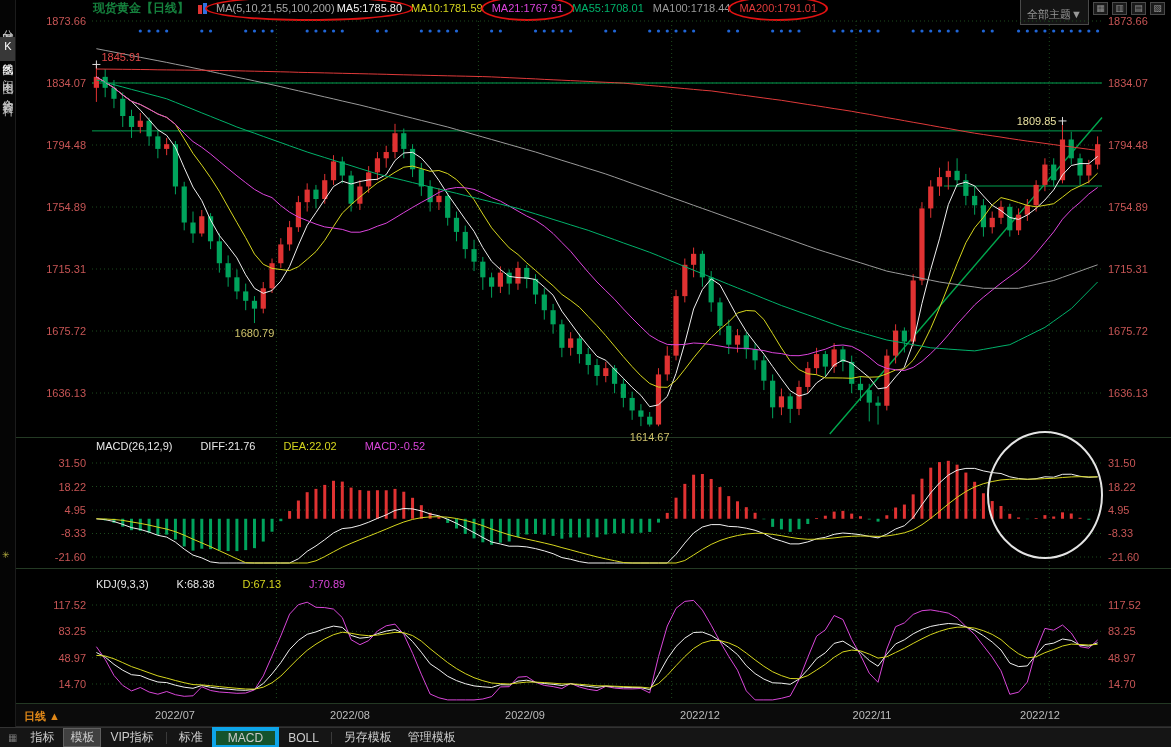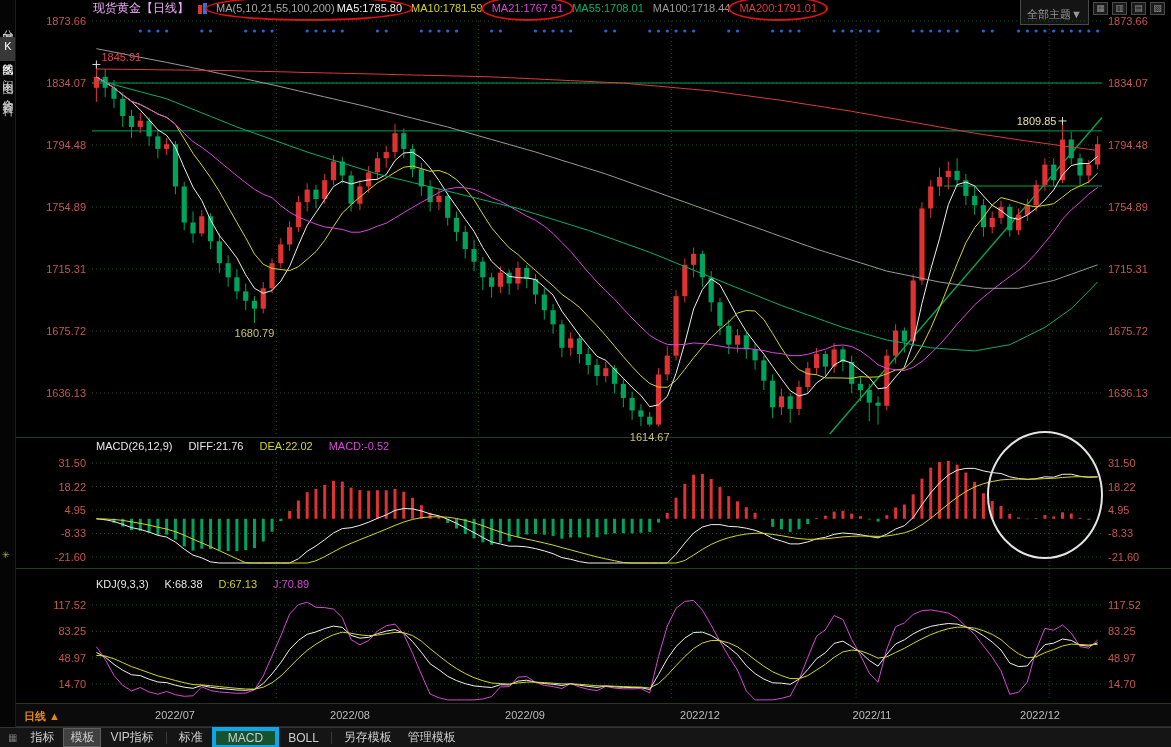--- a/index.html
+++ b/index.html
@@ -9,37 +9,37 @@
 .toprow{display:flex;height:727px}
 .sidebar{position:relative;width:16px;background:#050505;border-right:1px solid #1c1c1c;
   display:flex;flex-direction:column;gap:7px;padding-top:18px}
 .side-tab{writing-mode:vertical-lr;text-orientation:upright;font-size:11px;color:#c8c8c8;
   letter-spacing:2px;padding:3px 1px;line-height:13px;cursor:pointer}
 .side-tab.active{background:#383838;color:#fff}
 .side-gear{position:absolute;left:2px;top:550px;font-size:9px;color:#b8b040}
 .main{flex:1;display:flex;flex-direction:column;min-width:0}
 .topbar{height:16px;display:flex;align-items:center;font-size:11px;color:#b8b8b8;
   padding-left:77px;gap:9px;white-space:nowrap;position:relative}
-.title{color:#f0abfc;font-weight:normal;font-size:12px}
+.title{color:#15803d;font-weight:bold;font-size:12px}
 .candle-icon{display:inline-flex;gap:1px;align-items:flex-end;height:11px}
 .ci-r{width:4px;height:9px;background:#e03232;display:inline-block}
 .ci-b{width:4px;height:11px;background:#3070e0;display:inline-block}
 .ma-group{color:#a8a8a8}
 .circled{position:relative;display:inline-flex;gap:2px}
 .circled::before{content:"";position:absolute;left:-11px;right:-11px;top:-6px;bottom:-7px;
   border:2px solid #e01212;border-radius:50%;pointer-events:none}
 .tb-right{margin-left:auto;display:flex;gap:4px;align-items:center;padding-right:6px}
 .theme-btn{border:1px solid #4a4a4a;color:#999;padding:16px 6px;height:30px;line-height:12px;
   font-size:11px;background:#141414;cursor:pointer}
 .win-icon{width:15px;height:13px;border:1px solid #4a4a4a;background:#1a1a1a;color:#909090;
   font-size:9px;line-height:11px;text-align:center;cursor:pointer}
 .chart-area{position:relative;height:687px}
 #chart-svg{display:block}
 #chart-svg text{font-family:"Liberation Sans","DejaVu Sans",sans-serif}
-.panel-header{position:absolute;font-size:11px;display:flex;gap:16px;white-space:nowrap}
+.panel-header{position:absolute;font-size:11px;display:flex;gap:28px;white-space:nowrap}
 .macd-header{left:80px;top:424px}
 .kdj-header{left:80px;top:562px}
 .c-white{color:#e8e8e8}
 .c-yellow{color:#d6d61e}
 .c-magenta{color:#d846d8}
 .macd-circle{position:absolute;left:971px;top:415px;width:116px;height:128px;
   border:2px solid #e4e4e4;border-radius:50%;pointer-events:none}
 .timeline{position:relative;height:24px;background:#0b0b0b;border-top:1px solid #233823;
   border-bottom:1px solid #262626;font-size:11px;color:#bdbdbd}
 .tl-period{position:absolute;left:8px;top:5px;color:#e08818;font-weight:bold;cursor:pointer}

